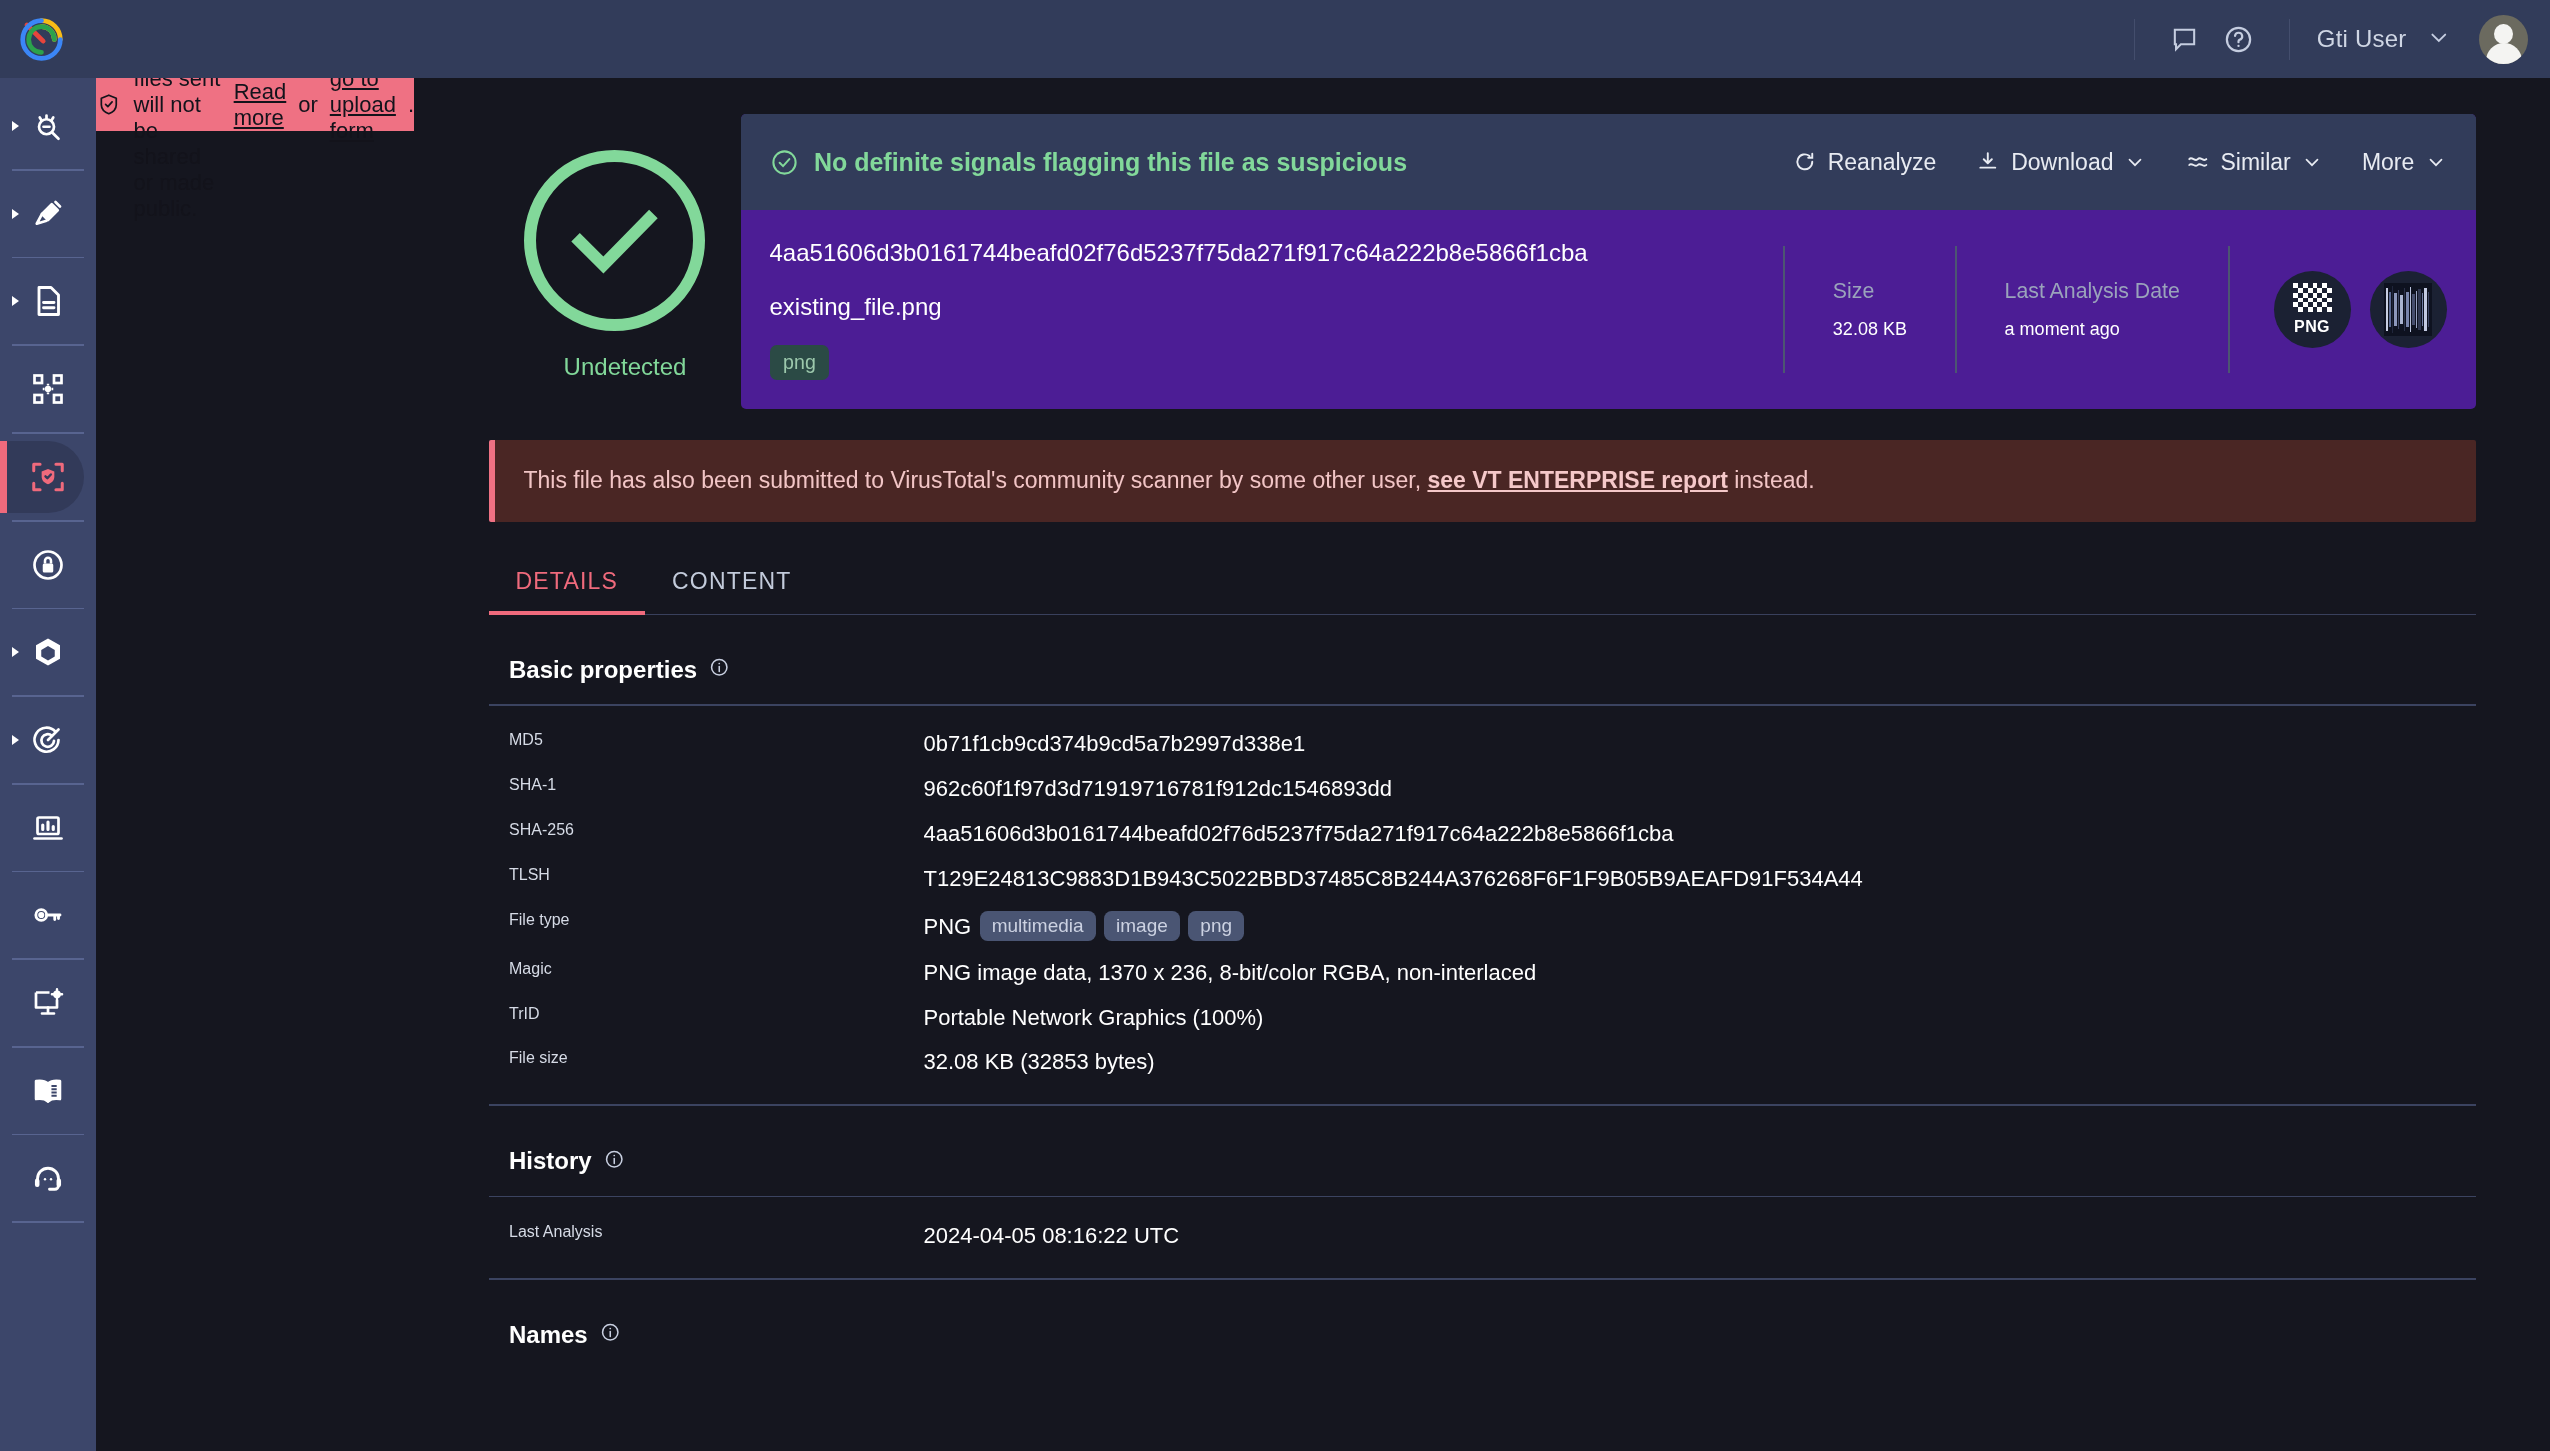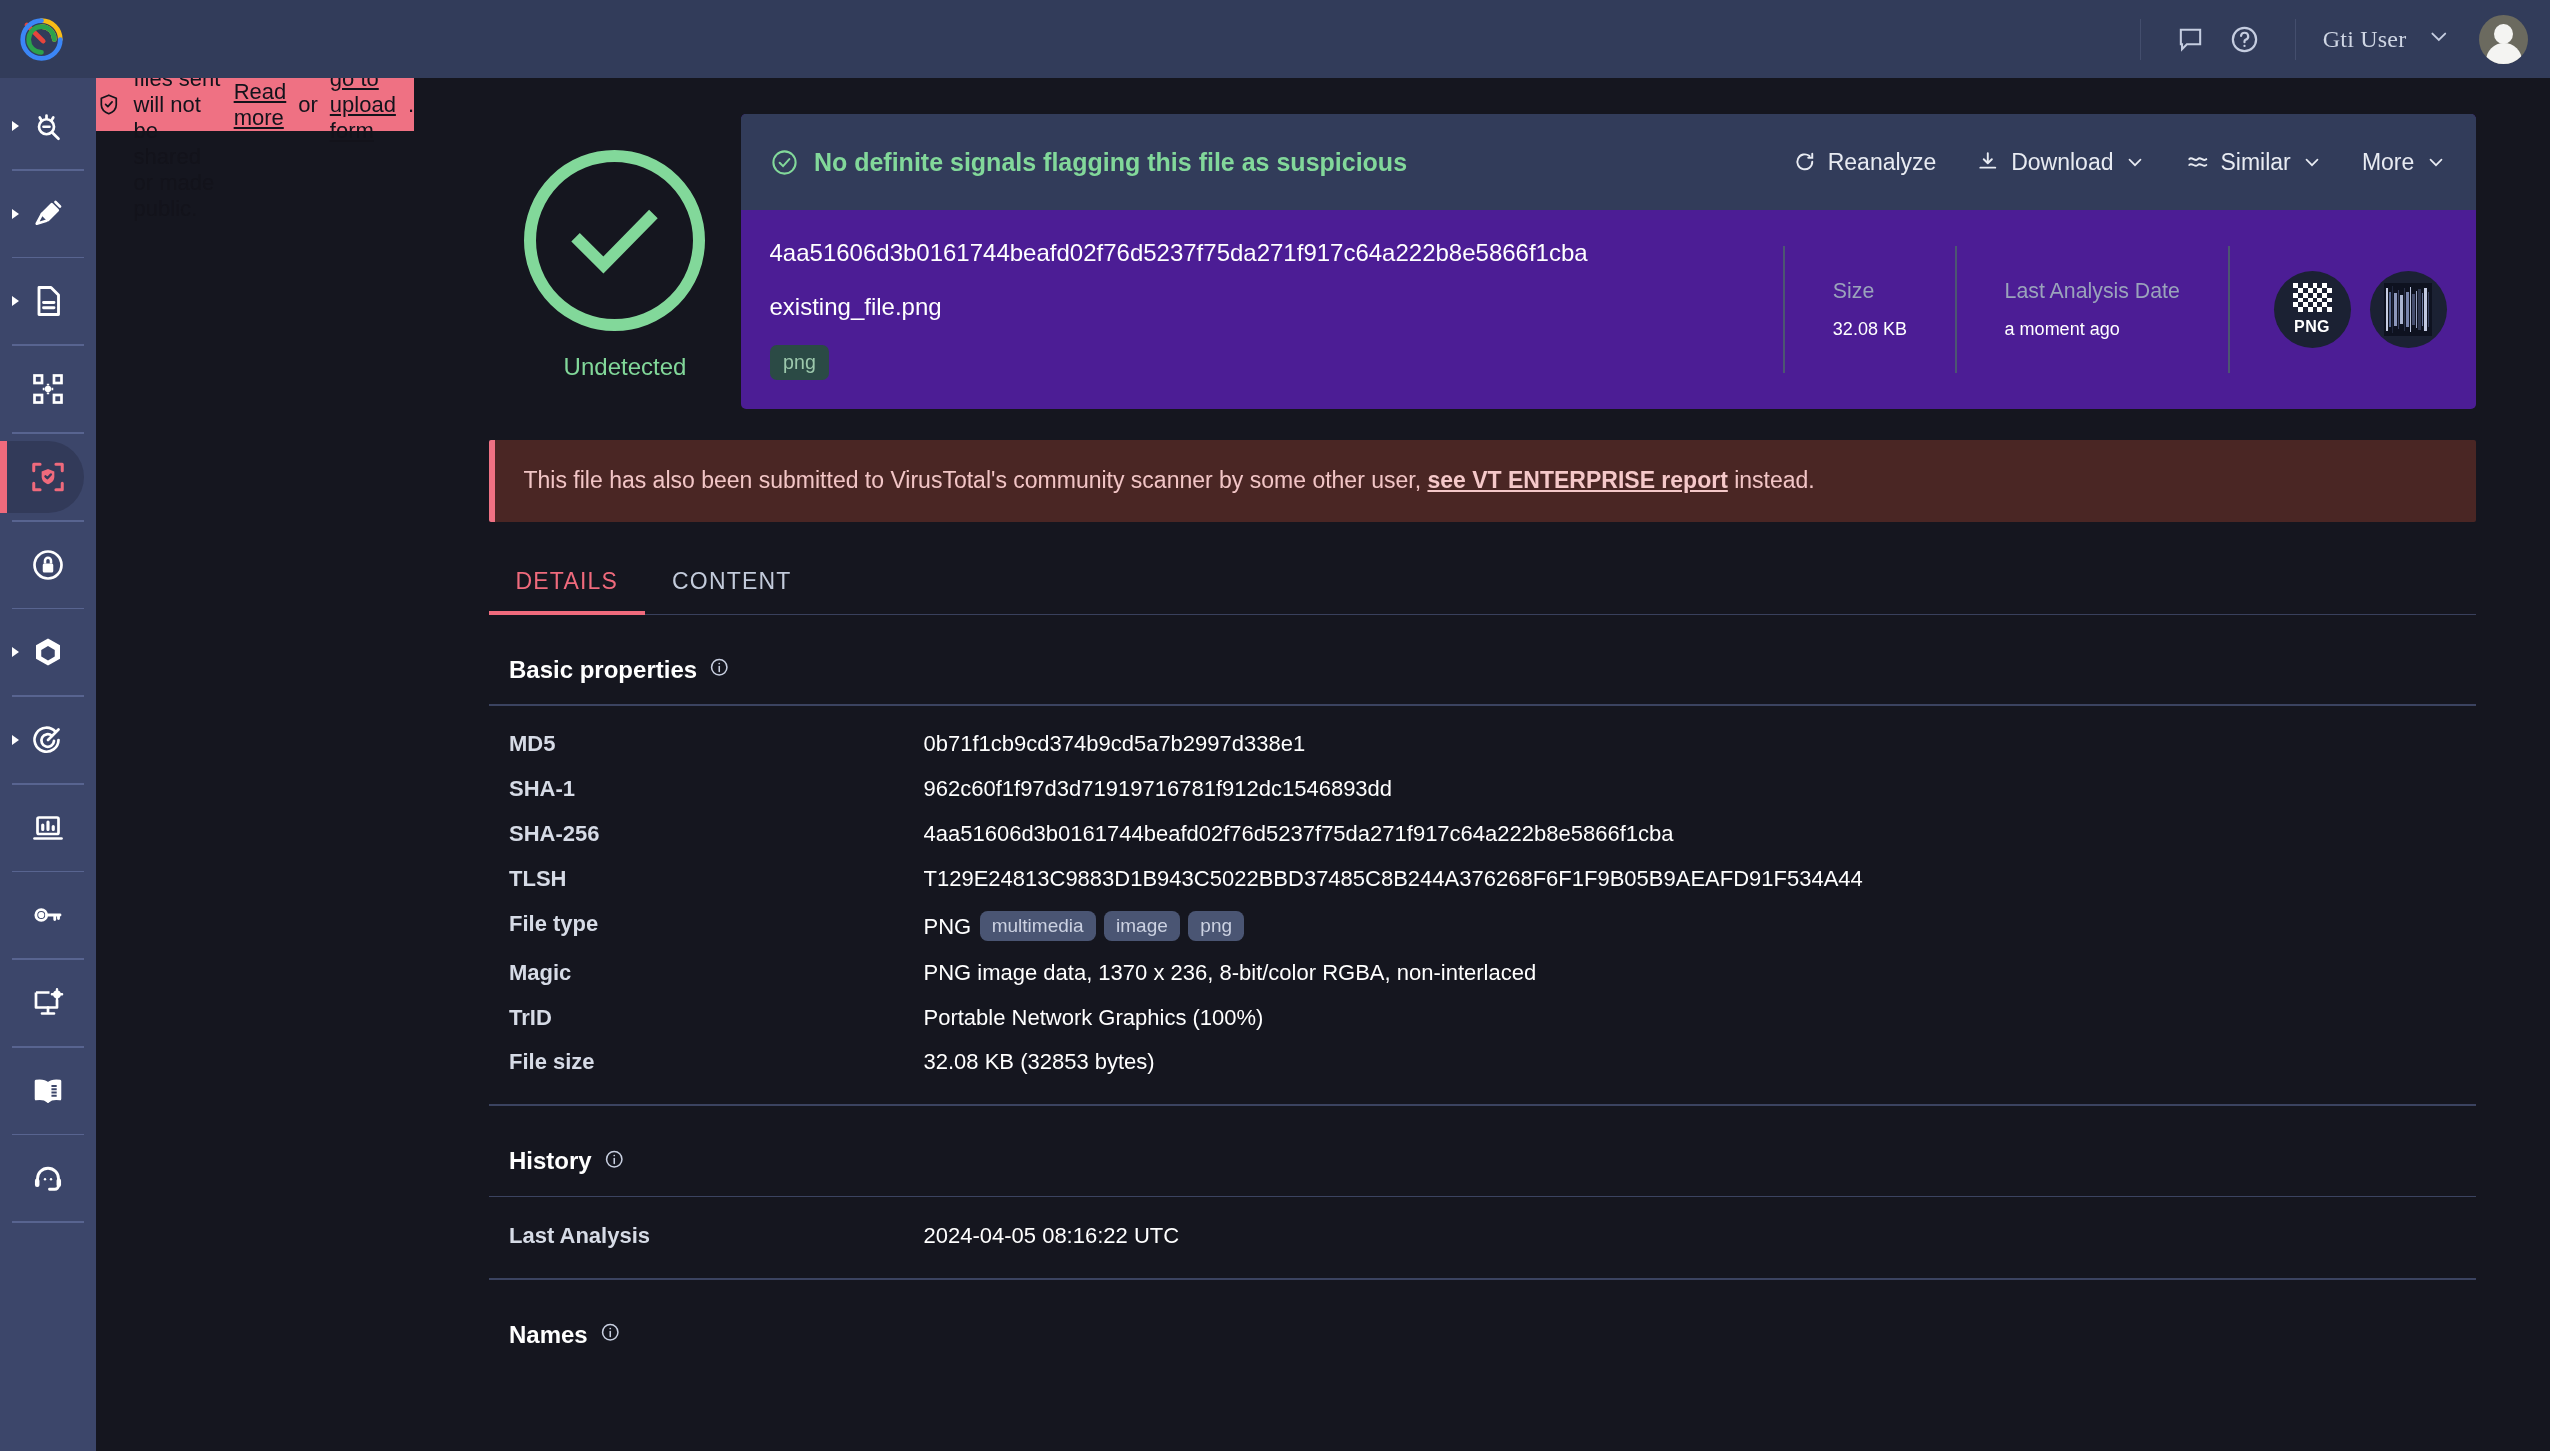--- a/index.html
+++ b/index.html
@@ -12,21 +12,21 @@
   #app { position: relative; width: 2550px; height: 1452px; display: flex; flex-direction: column; }
 
   
   .topbar {
     height: 78px; background: #323c5a; flex: 0 0 78px;
     display: flex; align-items: center; position: relative; z-index: 5;
   }
   .vt-logo { margin-left: 15.4px; width: 53px; height: 53px; }
   .topbar-right {
     margin-left: auto; display: flex; align-items: center; height: 100%;
-    padding-right: 22px; gap: 8px; font-family: Liberation Serif, serif;
+    padding-right: 22px; gap: 8px;
   }
   .tb-div { width: 0.9px; height: 41px; background: #55608080; margin: 0 19px; }
   .tb-icon {
     width: 46px; height: 46px; display: flex; align-items: center; justify-content: center;
     cursor: pointer;
   }
   .user-name {
     color: #cfd6e4; font-size: 24px; letter-spacing: 0.2px; margin-right: 12px;
   }
   .user-chev { margin-right: 19px; }
@@ -149,21 +149,21 @@
   .tab.active { color: #ef6a7c; }
   .tab.active::after { content:""; position:absolute; left:0; right:0; bottom:-1.7px;
     height: 4.3px; background: #ef6a7c; }
 
   
   .sec-title { display: flex; align-items: center; gap: 12px;
     color: #ffffff; font-size: 24px; font-weight: bold; padding: 41px 0 20.5px 20.5px; }
   .sec-rule { height: 1.7px; background: #3b4360; }
   .kv-table { width: 100%; border-collapse: collapse; }
   .kv-table td { padding: 9.4px 0; vertical-align: top; }
-  .kv-k { width: 435px; color: #d6dbe6; font-size: 22px; padding-left: 20.5px !important; font-weight: bold; }
+  .kv-k { width: 435px; color: #d6dbe6; font-size: 16px; padding-left: 20.5px !important; }
   .kv-v { color: #ffffff; font-size: 22px; word-break: break-all; }
   .kv-first td { padding-top: 25.6px !important; }
   .kv-last td { padding-bottom: 29px !important; }
   .tag-blue { display: inline-block; background: #4a5573; color: #ccd2e2;
     border-radius: 7.7px; padding: 4.3px 12px; font-size: 19px; margin-left: 8.5px;
     vertical-align: 1.7px; }
   .info-i { width: 20.5px; height: 20.5px; }
 </style>
 </head>
 <body>

